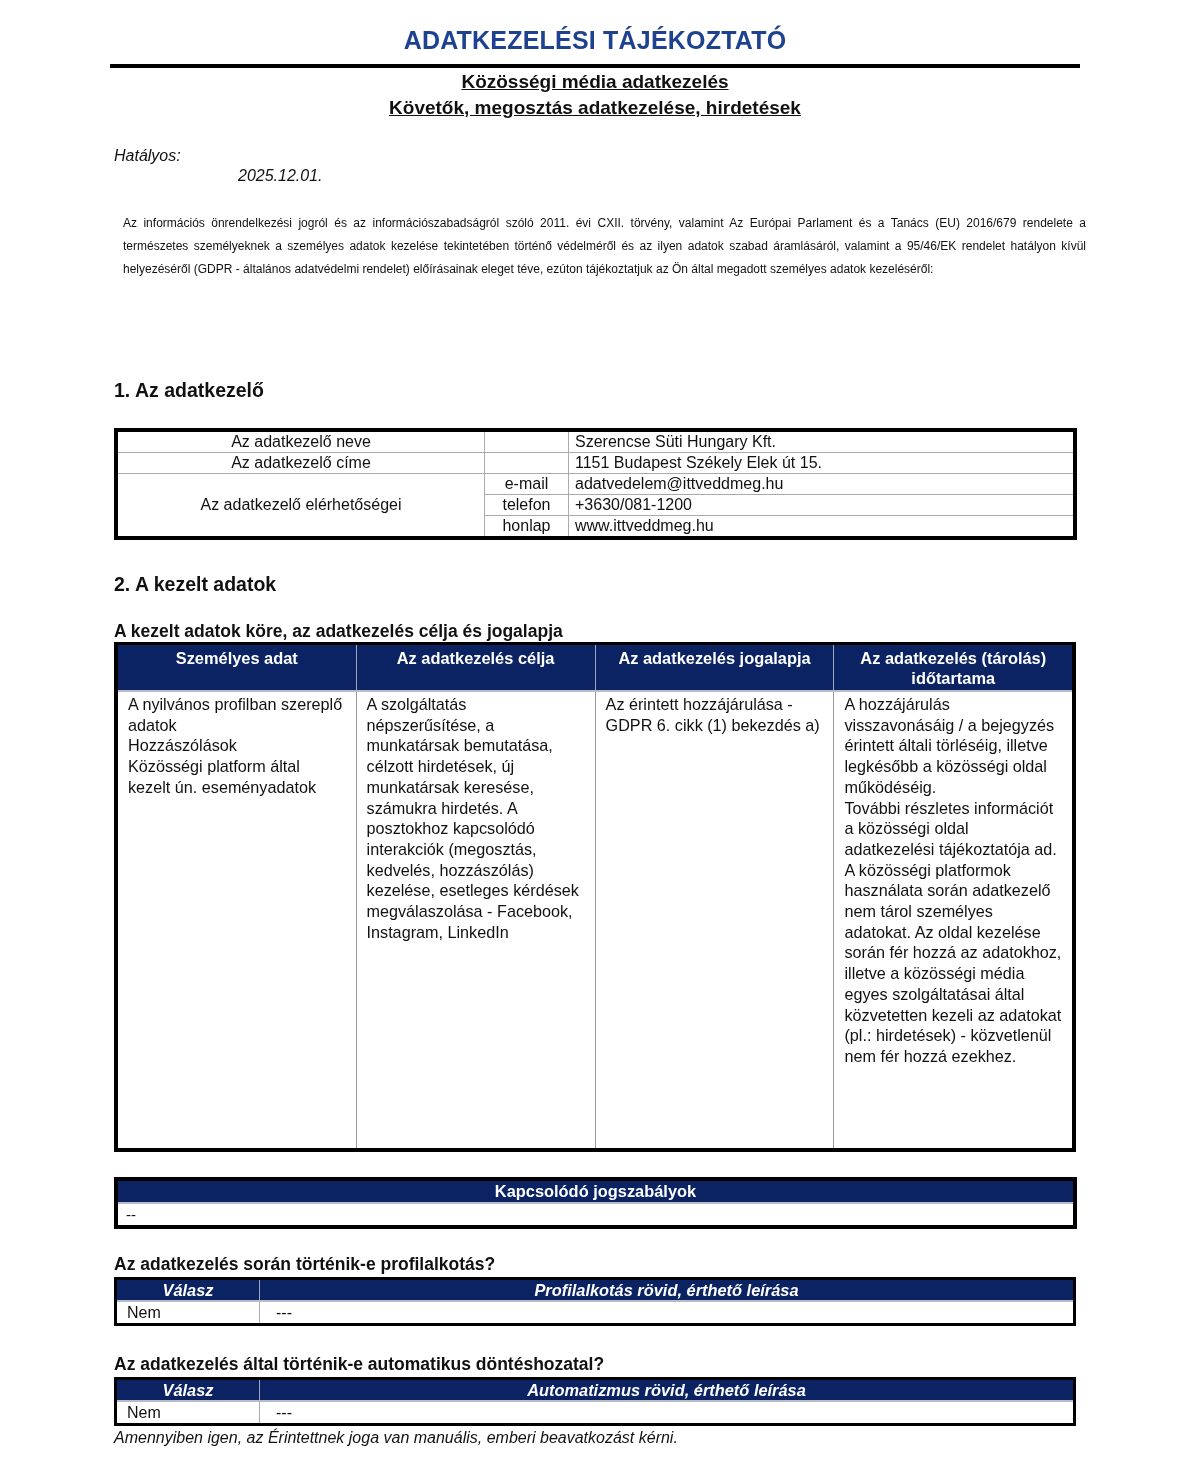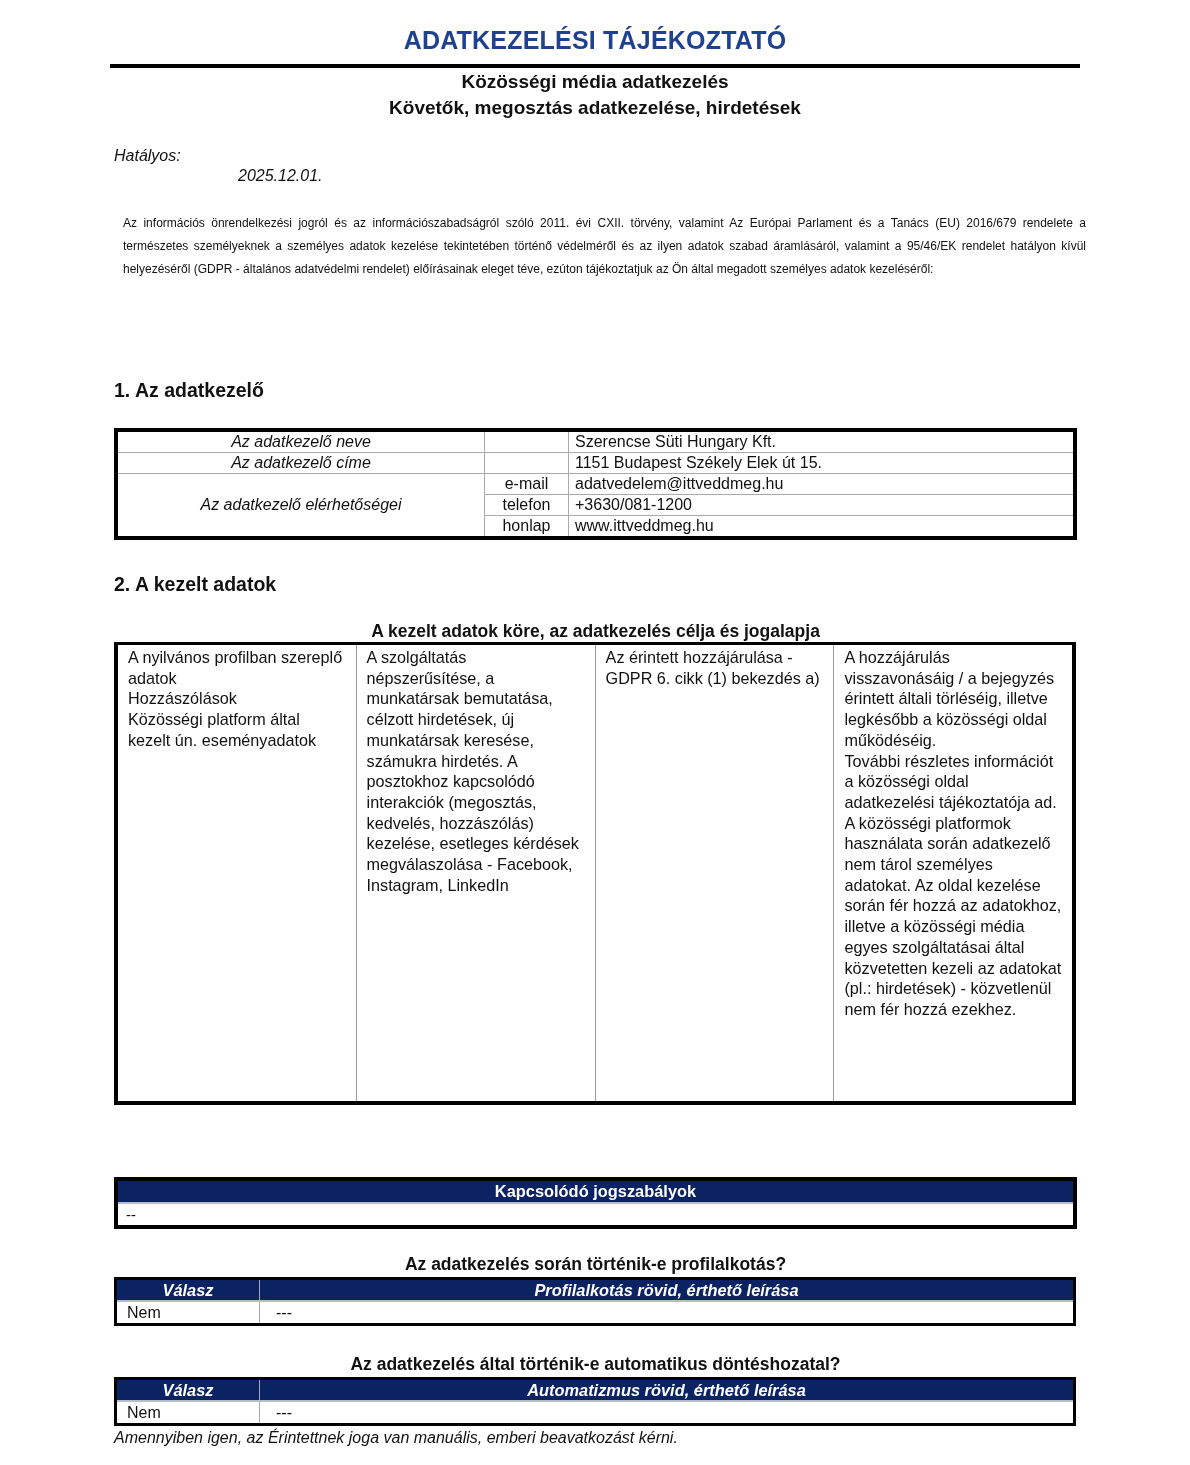--- a/index.html
+++ b/index.html
@@ -1,41 +1,41 @@
 <!DOCTYPE html>
 <html><head>
 <meta charset="utf-8">
 <style>
   html, body { margin: 0; padding: 0; background: #ffffff; }
   body { width: 1190px; height: 1465px; position: relative; font-family: "Liberation Sans", sans-serif; color: #111; overflow: hidden; }
   .page { position: absolute; left: 0; top: 0; width: 1190px; }
 
   .doc-title { position: absolute; left: 110px; width: 970px; top: 26px; text-align: center; font-size: 25px; font-weight: bold; color: #1f4290; letter-spacing: 0.2px; }
   .title-rule { position: absolute; left: 110px; top: 64px; width: 970px; height: 4px; background: #000; }
-  .subtitle { position: absolute; left: 110px; width: 970px; text-align: center; font-weight: bold; font-size: 19px; color: #111; }
+  .subtitle { position: absolute; left: 110px; width: 970px; text-align: center; font-weight: bold; font-size: 19px; color: #111; text-decoration: underline; }
   .sub1 { top: 71px; }
   .sub2 { top: 97px; }
 
   .eff-label { position: absolute; left: 114px; top: 147px; font-style: italic; font-size: 16px; }
   .eff-date { position: absolute; left: 238px; top: 167px; font-style: italic; font-size: 16px; }
 
   .intro { position: absolute; left: 123px; top: 212px; width: 963px; font-size: 12px; line-height: 23px; text-align: justify; }
 
   .section-h { position: absolute; left: 114px; font-weight: bold; font-size: 19.5px; }
   .sec1 { top: 379px; }
   .sec2 { top: 573px; }
 
   
   .ctrl { position: absolute; left: 114px; top: 428px; width: 963px; border-collapse: collapse; border: 4px solid #000; font-size: 16px; }
   .ctrl td { border-top: 1.5px solid #aaa; border-left: 1.5px solid #aaa; padding: 0 6px; height: 20px; line-height: 20px; }
-  .ctrl td.lbl { text-align: center; width: 354px; font-style: italic; }
+  .ctrl td.lbl { text-align: center; width: 354px; }
   .ctrl td.typ { text-align: center; width: 71px; }
   .ctrl tr:first-child td { border-top: none; }
 
-  .tbl-caption { position: absolute; left: 114px; width: 963px; text-align: center; font-weight: bold; font-size: 17.5px; }
+  .tbl-caption { position: absolute; left: 114px; width: 963px; text-align: left; font-weight: bold; font-size: 17.5px; }
   .cap-data { top: 621px; }
 
   
   .data { position: absolute; left: 114px; top: 642px; width: 962px; border-collapse: collapse; border: 4px solid #000; border-top: 3px solid #000; font-size: 16.2px; }
   .data th { background: #0b2263; color: #fff; font-weight: bold; font-size: 16.4px; padding: 3px 6px 2px; vertical-align: top; text-align: center; border-left: 1.5px solid #a0a8bd; line-height: 20px; height: 40px; box-sizing: border-box; }
   .data th:first-child, .data td:first-child { border-left: none; }
   .data td { vertical-align: top; padding: 2px 10px 3px 10px; border-left: 1.5px solid #999; border-top: 2px solid #b7bcc8; line-height: 20.7px; }
   .data col.c1 { width: 241px; } .data col.c2 { width: 240px; } .data col.c3 { width: 240px; } .data col.c4 { width: 241px; }
 
   
@@ -106,20 +106,26 @@
   <div class="tbl-caption cap-data">A kezelt adatok köre, az adatkezelés célja és jogalapja</div>
 
   <table class="data">
     <colgroup>
         <col class="c1">
         <col class="c2">
         <col class="c3">
         <col class="c4">
       </colgroup>
     <tbody>
+        <tr>
+      <th>Személyes adat</th>
+      <th>Az adatkezelés célja</th>
+      <th>Az adatkezelés jogalapja</th>
+      <th>Az adatkezelés (tárolás) időtartama</th>
+    </tr>
     <tr style="height:459px;">
       <td style="white-space:pre-line;">A nyilvános profilban szereplő adatok
 Hozzászólások
 Közösségi platform által kezelt ún. eseményadatok</td>
       <td>A szolgáltatás népszerűsítése, a munkatársak bemutatása, célzott hirdetések, új munkatársak keresése, számukra hirdetés. A posztokhoz kapcsolódó interakciók (megosztás, kedvelés, hozzászólás) kezelése, esetleges kérdések megválaszolása - Facebook, Instagram, LinkedIn</td>
       <td>Az érintett hozzájárulása - GDPR 6. cikk (1) bekezdés a)</td>
       <td style="white-space:pre-line;">A hozzájárulás visszavonásáig / a bejegyzés érintett általi törléséig, illetve legkésőbb a közösségi oldal működéséig.
 További részletes információt a közösségi oldal adatkezelési tájékoztatója ad.
 A közösségi platformok használata során adatkezelő nem tárol személyes adatokat. Az oldal kezelése során fér hozzá az adatokhoz, illetve a közösségi média egyes szolgáltatásai által közvetetten kezeli az adatokat (pl.: hirdetések) - közvetlenül nem fér hozzá ezekhez.</td>
     </tr>

